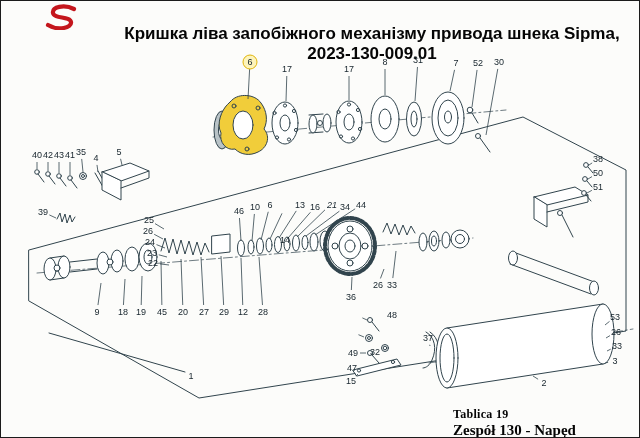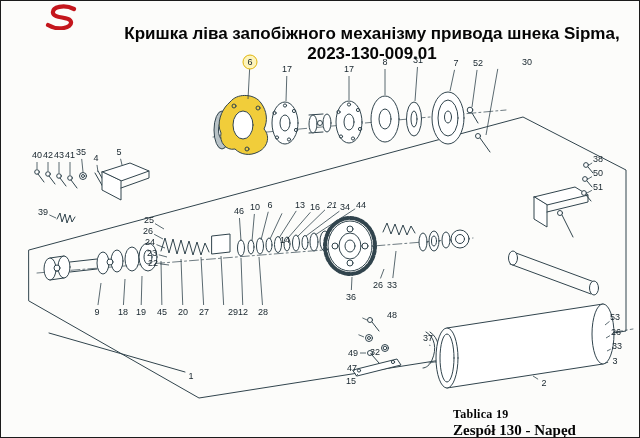--- a/index.html
+++ b/index.html
@@ -259,21 +259,21 @@
       <line x1="537.0943695858753" y1="378.2418715546479" x2="532" y2="375"></line>
     </svg>
   <div class="callouts" id="callouts">
       <span class="callout hl" style="left: 249px; top: 61px;">6</span>
       <span class="callout" style="left: 286px; top: 68px;">17</span>
       <span class="callout" style="left: 348px; top: 68px;">17</span>
       <span class="callout" style="left: 384px; top: 61px;">8</span>
       <span class="callout" style="left: 417px; top: 59px;">31</span>
       <span class="callout" style="left: 455px; top: 62px;">7</span>
       <span class="callout" style="left: 477px; top: 62px;">52</span>
-      <span class="callout" style="left: 498px; top: 61px; margin-left: 28px;">30</span>
+      <span class="callout" style="left: 498px; top: 61px;">30</span>
       <span class="callout" style="left: 36px; top: 154px;">40</span>
       <span class="callout" style="left: 47px; top: 154px;">42</span>
       <span class="callout" style="left: 58px; top: 154px;">43</span>
       <span class="callout" style="left: 69px; top: 154px;">41</span>
       <span class="callout" style="left: 80px; top: 151px;">35</span>
       <span class="callout" style="left: 95px; top: 157px;">4</span>
       <span class="callout" style="left: 118px; top: 151px;">5</span>
       <span class="callout" style="left: 42px; top: 211px;">39</span>
       <span class="callout" style="left: 148px; top: 219px;">25</span>
       <span class="callout" style="left: 147px; top: 230px;">26</span>
@@ -288,21 +288,21 @@
       <span class="callout" style="left: 314px; top: 206px;">16</span>
       <span class="callout" style="left: 331px; top: 204px; font-style: italic;">21</span>
       <span class="callout" style="left: 344px; top: 206px;">34</span>
       <span class="callout" style="left: 360px; top: 204px;">44</span>
       <span class="callout" style="left: 96px; top: 311px;">9</span>
       <span class="callout" style="left: 122px; top: 311px;">18</span>
       <span class="callout" style="left: 140px; top: 311px;">19</span>
       <span class="callout" style="left: 161px; top: 311px;">45</span>
       <span class="callout" style="left: 182px; top: 311px;">20</span>
       <span class="callout" style="left: 203px; top: 311px;">27</span>
-      <span class="callout" style="left: 223px; top: 311px; margin-left: 9px;">29</span>
+      <span class="callout" style="left: 223px; top: 311px;">29</span>
       <span class="callout" style="left: 242px; top: 311px;">12</span>
       <span class="callout" style="left: 262px; top: 311px;">28</span>
       <span class="callout" style="left: 350px; top: 296px;">36</span>
       <span class="callout" style="left: 377px; top: 284px;">26</span>
       <span class="callout" style="left: 391px; top: 284px;">33</span>
       <span class="callout" style="left: 355px; top: 314px; margin-left: 36px;">48</span>
       <span class="callout" style="left: 351px; top: 331px; margin-top: 36px;">47</span>
       <span class="callout" style="left: 352px; top: 352px;">49</span>
       <span class="callout" style="left: 374px; top: 351px;">32</span>
       <span class="callout" style="left: 350px; top: 380px;">15</span>

